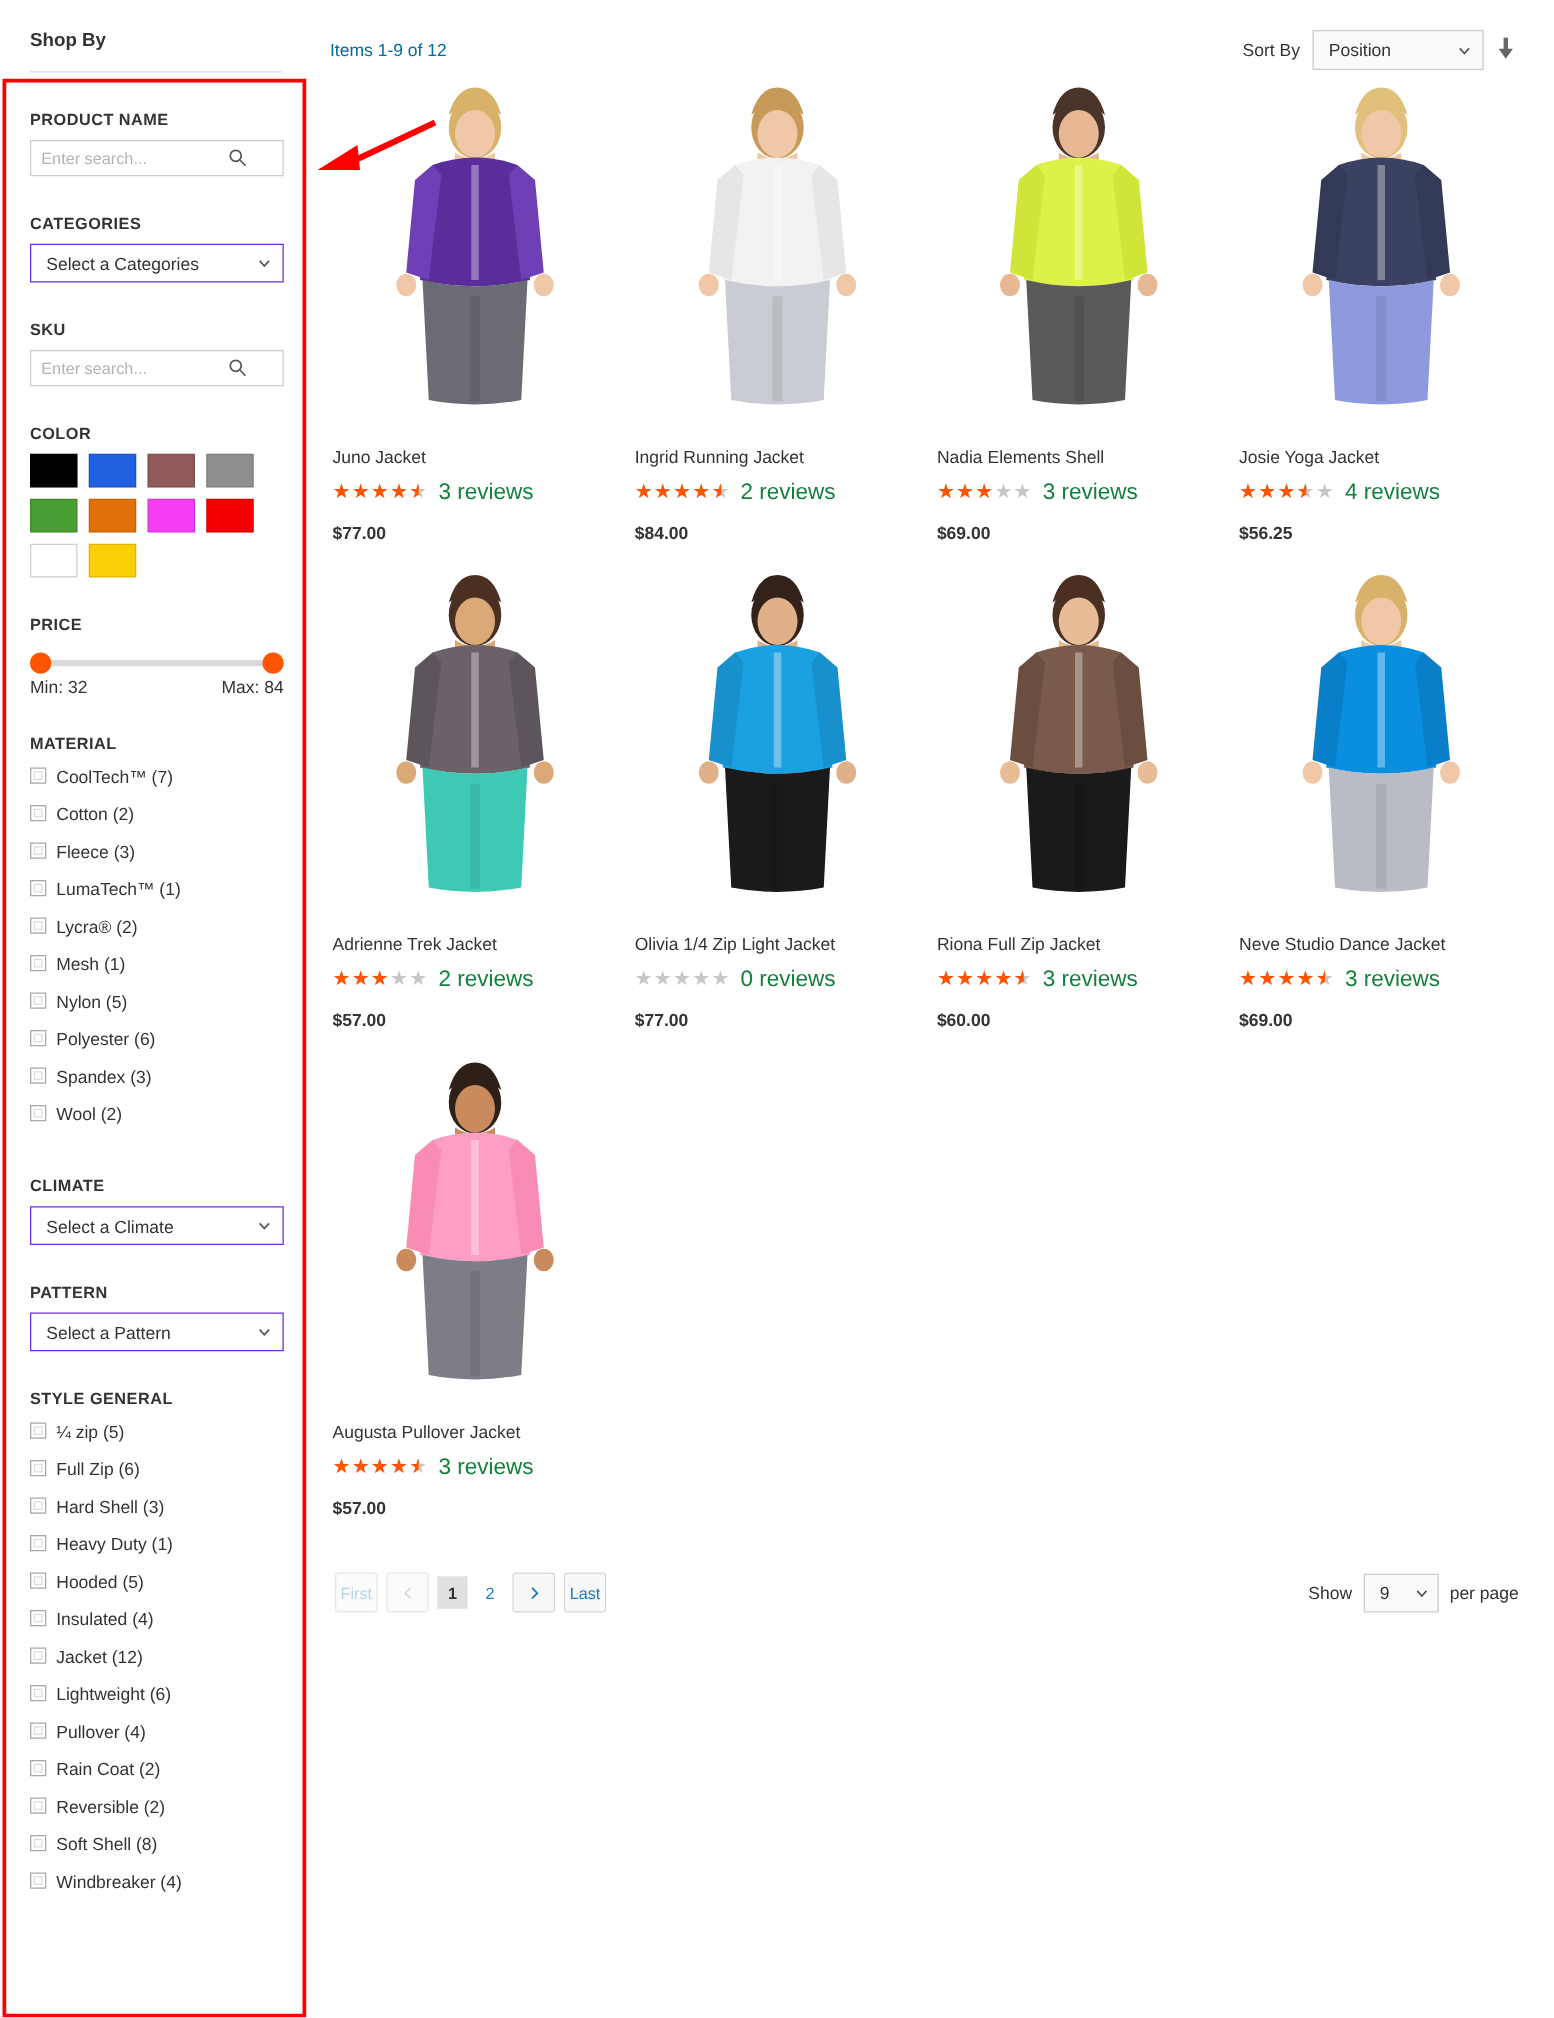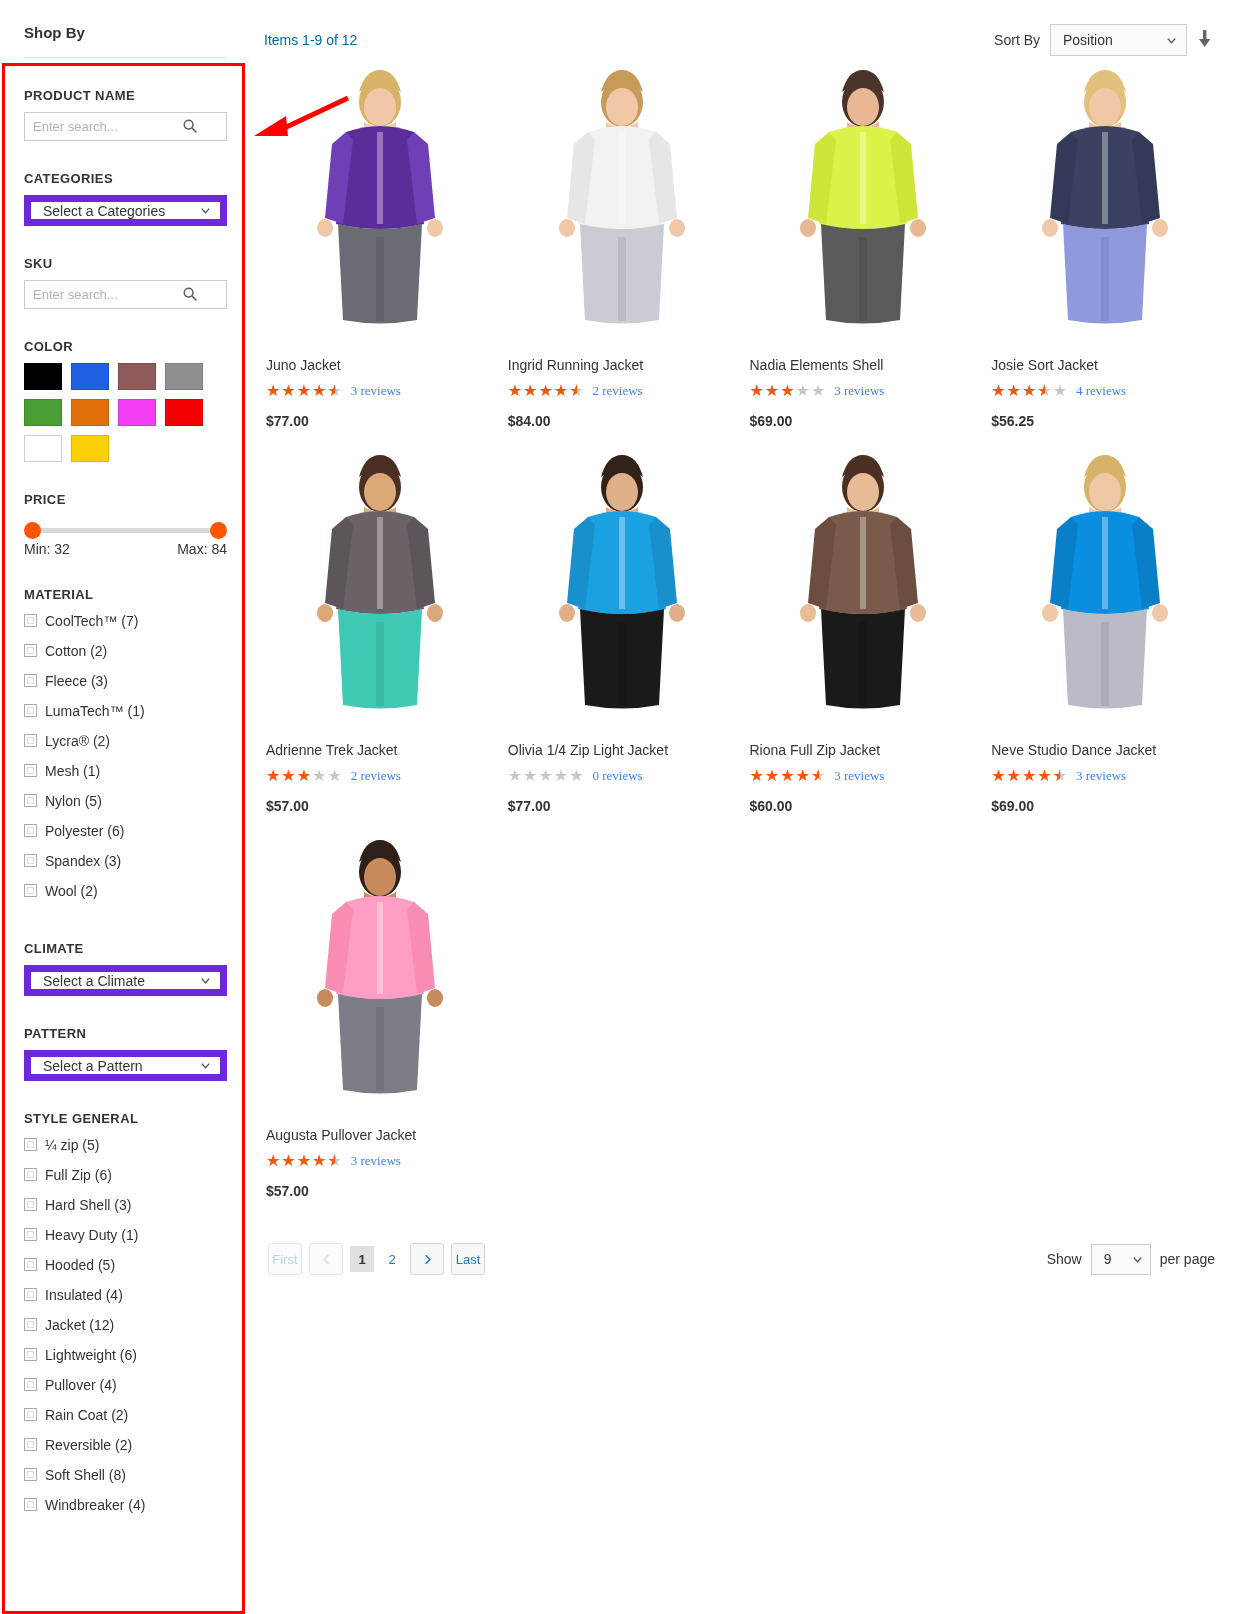--- a/index.html
+++ b/index.html
@@ -47,21 +47,21 @@
     padding: 0 26px 0 8px; font-size: 13px;
     color: #333; font-family: "Liberation Sans", sans-serif;
   }
   .search-input::placeholder { color: #b3b3b3; }
   .search-icon {
     position: absolute; right: 7px; top: 6px;
     width: 16px; height: 16px; color: #555;
   }
   .select-box {
     width: 203px; height: 31px;
-    border: 7px solid #6d28d9; background: #fff;
+    border: 1px solid #6d28d9; background: #fff;
     display: flex; align-items: center; justify-content: space-between;
     padding: 0 8px 0 12px; font-size: 14px; color: #333;
   }
   .chev { width: 13px; height: 13px; color: #555; }
 
   
   .swatches { display: flex; flex-wrap: wrap; gap: 9px; width: 203px; }
   .swatch { width: 38px; height: 27px; border: 1px solid rgba(0,0,0,.12); }
   .swatch.white { border: 1px solid #cfcfcf; }
 
@@ -129,21 +129,21 @@
   .pname {
     font-size: 14px; color: #333; margin: 12px 0 0 0; line-height: 18px;
   }
   .rating { display: flex; align-items: center; gap: 8px; margin-top: 9px; }
   .stars { position: relative; display: inline-block; line-height: 1; }
   .stars .base { color: #c7c7c7; font-size: 16px; letter-spacing: 1px; }
   .stars .fill {
     position: absolute; left: 0; top: 0; overflow: hidden; white-space: nowrap;
     color: #ff5501; font-size: 16px; letter-spacing: 1px;
   }
-  .reviews { font-size: 13px; color: #3b82f6; font-family: Liberation Serif, serif; }
+  .reviews { font-size: 18px; color: #15803d; }
   .price { font-size: 14px; font-weight: bold; color: #333; margin-top: 14px; }
 
   
   .bottombar {
     display: flex; align-items: center; justify-content: space-between;
     padding: 26px 18px 0 6px;
   }
   .pager { display: flex; align-items: center; gap: 7px; }
   .pg {
     min-width: 34px; height: 32px; border: 1px solid #d6d6d6;
@@ -472,21 +472,21 @@
     <path d="M84 60 q16 10 32 0 l0 10 q-16 9 -32 0z" fill="#f0c8a8"></path>
     <path d="M66 70 q34 -12 68 0 l10 92 q-44 10 -88 0z" fill="#3b4161"></path>
     <path d="M66 70 l-14 12 l-7 74 l18 6 l10 -84z" fill="#333a57"></path>
     <path d="M134 70 l14 12 l7 74 l-18 6 l-10 -84z" fill="#333a57"></path>
     <rect x="97" y="70" width="6" height="92" fill="rgba(255,255,255,.35)"></rect>
     <path d="M58 162 q42 10 84 0 l-5 96 q-37 7 -74 0z" fill="#8f9ade"></path>
     <rect x="96" y="175" width="8" height="84" fill="rgba(0,0,0,.08)"></rect>
     <ellipse cx="45" cy="166" rx="8" ry="9" fill="#f0c8a8"></ellipse>
     <ellipse cx="155" cy="166" rx="8" ry="9" fill="#f0c8a8"></ellipse>
   </svg>
-          </div><a class="pname">Josie Sort Jacket</a><div class="rating">
+          </div><a class="pname">Josie Yoga Jacket</a><div class="rating">
             <span class="stars">
        <span class="base">★★★★★</span>
        <span class="fill" style="width:70%">★★★★★</span>
      </span>
      <span class="reviews">4 reviews</span>
           </div><div class="price">$56.25</div></div>
         <div class="card"><div class="photo">
   <svg viewBox="0 0 200 294" width="200" height="294" aria-hidden="true">
     <ellipse cx="100" cy="40" rx="21" ry="25" fill="#4a2f22"></ellipse>
     <ellipse cx="100" cy="45" rx="16" ry="19" fill="#dba878"></ellipse>

